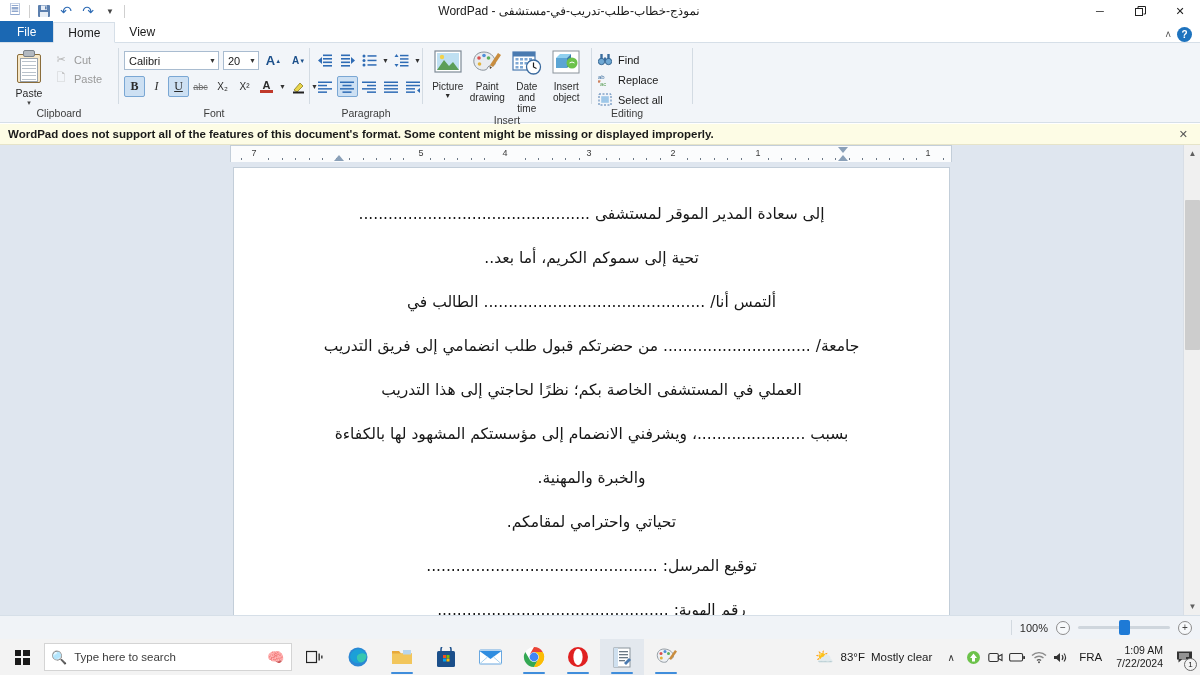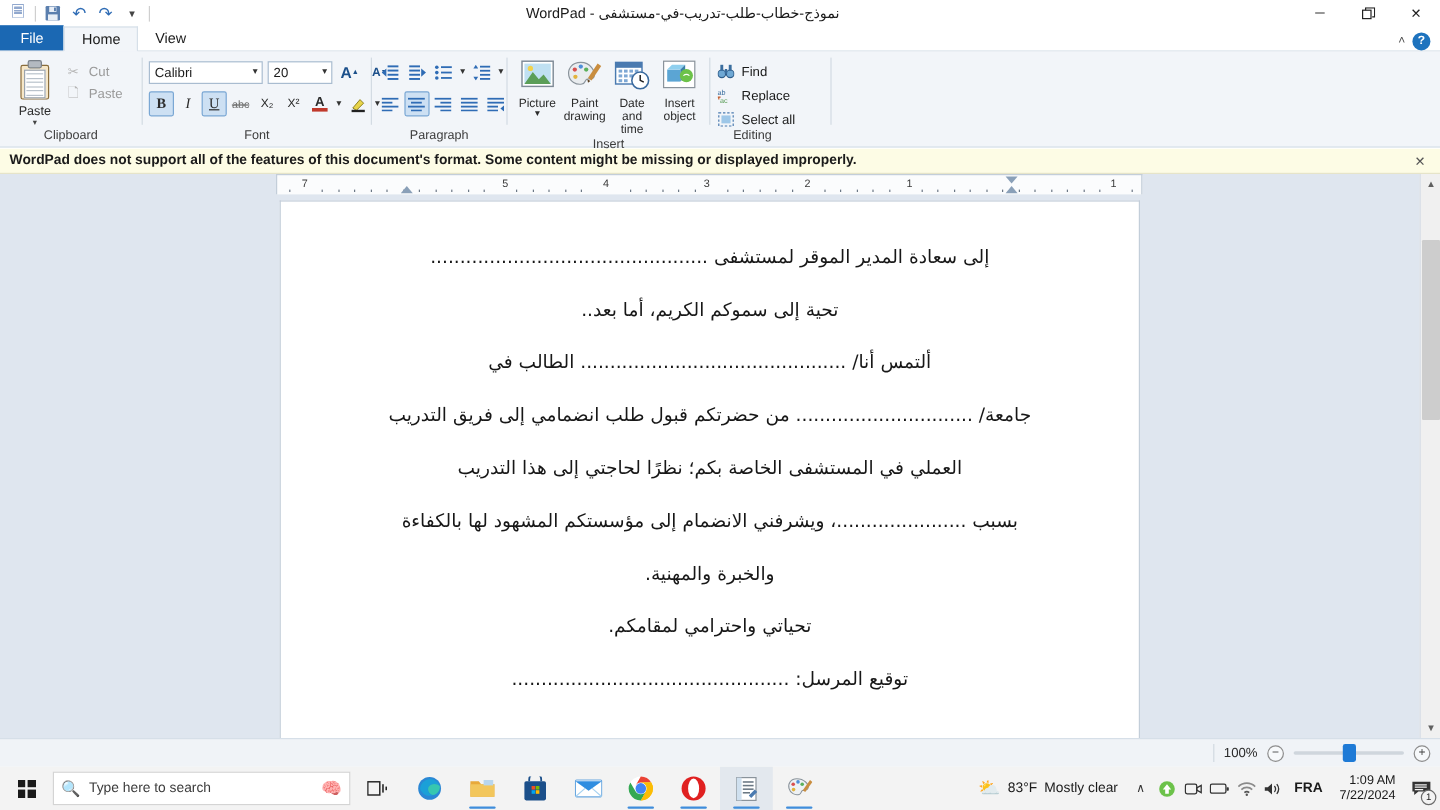--- a/index.html
+++ b/index.html
@@ -98,21 +98,21 @@
   
   .fnt-row1 { display: flex; align-items: center; gap: 4px; }
   .fnt-row2 { display: flex; align-items: center; gap: 1px; margin-top: 5px; }
   .combo {
     height: 19px; background: #fff; border: 1px solid #a9bcd0;
     display: flex; align-items: center; padding: 0 2px 0 4px; font-size: 11px; color: #1a1a1a;
   }
   .combo .cv { flex: 1; white-space: nowrap; overflow: hidden; }
   .combo .ca { font-size: 7px; color: #333; padding-left: 4px; }
   .combo.family { width: 95px; }
-  .combo.size { width: 54px; }
+  .combo.size { width: 36px; }
   .ic-btn {
     width: 21px; height: 21px; display: flex; align-items: center; justify-content: center;
     font-size: 12px; color: #2b2b2b; border: 1px solid transparent; border-radius: 2px;
   }
   .ic-btn.on { background: #cde0f3; border: 1px solid #7aa7d4; }
   .ic-btn.grow { color: #1b4f8a; font-size: 12px; }
   .mini-arrow { font-size: 7px; color: #333; width: 9px; text-align: center; }
 
   
   .par-row { display: flex; align-items: center; gap: 1px; }
@@ -228,21 +228,21 @@
     position: absolute; bottom: 1px; left: 11px; width: 22px; height: 2.5px;
     background: #3f8ddb; border-radius: 2px;
   }
   .tray { margin-left: auto; display: flex; align-items: center; gap: 0px; padding-right: 2px; }
   .weather { display: flex; align-items: center; gap: 6px; padding: 0 8px; }
   .weather-txt { font-size: 11.5px; color: #1a1a1a; }
   .tray-ic {
     width: 22px; height: 36px; display: flex; align-items: center; justify-content: center;
     font-size: 12px; color: #333;
   }
-  .tray-lang { font-size: 11.5px; color: #1a1a1a; padding: 0 7px; font-weight: bold; }
+  .tray-lang { font-size: 11.5px; color: #1a1a1a; padding: 0 7px; }
   .clock {
     display: flex; flex-direction: column; align-items: flex-end; justify-content: center;
     font-size: 10.5px; color: #1a1a1a; line-height: 13px; padding: 0 7px;
   }
   .notif-wrap { width: 28px; height: 36px; display: flex; align-items: center; justify-content: center; position: relative; }
   .notif-badge {
     position: absolute; right: 1px; bottom: 4px; width: 13px; height: 13px; border-radius: 50%;
     background: #f3f3f3; border: 1px solid #6b6b6b; color: #1a1a1a;
     font-size: 8px; display: flex; align-items: center; justify-content: center;
   }
@@ -658,20 +658,21 @@
       <div class="doc" id="doc">
           <p>إلى سعادة المدير الموقر لمستشفى ...............................................</p>
           <p>تحية إلى سموكم الكريم، أما بعد..</p>
           <p>ألتمس أنا/ ............................................. الطالب في</p>
           <p>جامعة/ .............................. من حضرتكم قبول طلب انضمامي إلى فريق التدريب</p>
           <p>العملي في المستشفى الخاصة بكم؛ نظرًا لحاجتي إلى هذا التدريب</p>
           <p>بسبب ......................، ويشرفني الانضمام إلى مؤسستكم المشهود لها بالكفاءة</p>
           <p>والخبرة والمهنية.</p>
           <p>تحياتي واحترامي لمقامكم.</p>
           <p>توقيع المرسل: ...............................................</p>
+          <p>رقم الهوية: ...............................................</p>
         </div>
     </div>
 
     <div class="vscroll">
       <div class="vs-arrow" style="top:0;">▲</div>
       <div class="vs-thumb" style="top:55px;height:150px;"></div>
       <div class="vs-arrow" style="bottom:0;">▼</div>
     </div>
   </div>
 

